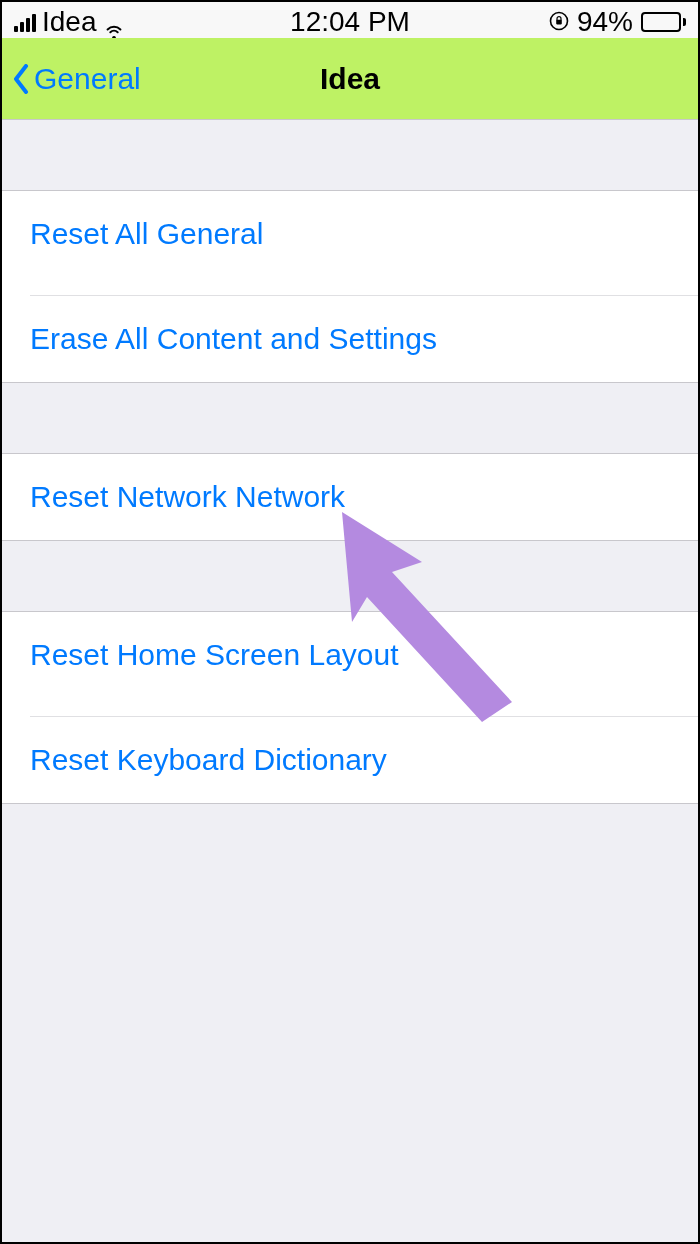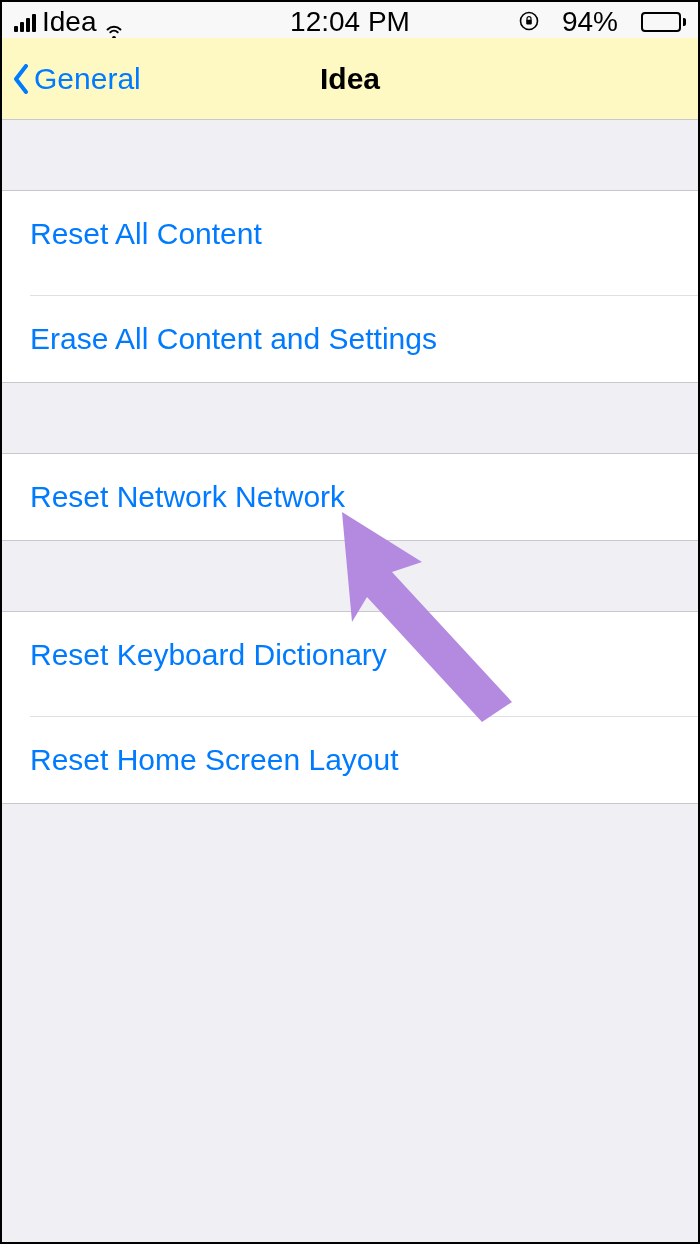--- a/index.html
+++ b/index.html
@@ -18,41 +18,41 @@
     background: #f8f8f8;
     display: flex;
     align-items: flex-end;
     justify-content: space-between;
     padding: 0 12px;
     font-size: 28px;
     font-weight: 500;
     color: #000;
   }
   .status-left { display: flex; align-items: center; gap: 6px; }
-  .status-right { display: flex; align-items: center; gap: 23px; }
+  .status-right { display: flex; align-items: center; gap: 8px; }
   .status-center { font-weight: 400; position:absolute; left:50%; transform:translateX(-50%); }
   .signal-bars { display: inline-flex; align-items: flex-end; gap: 2px; height: 20px; }
   .signal-bars span { display:inline-block; width:4px; background:#000; border-radius:1px; }
   .signal-bars span:nth-child(1){height:6px;}
   .signal-bars span:nth-child(2){height:10px;}
   .signal-bars span:nth-child(3){height:14px;}
   .signal-bars span:nth-child(4){height:18px;}
   .wifi-icon { width:22px; height:18px; position:relative; }
   .battery { display:inline-flex; align-items:center; }
   .battery-body {
     width: 40px; height: 20px; border: 2px solid #000; border-radius: 4px;
     position: relative; padding:1px;
   }
   .battery-fill { height:100%; background:#000; border-radius:1px; }
   .battery-cap { width:3px; height:8px; background:#000; border-radius:0 2px 2px 0; margin-left:2px; }
 
   
   .nav-header {
     height: 82px;
-    background: #fef9c3;
+    background: #bef264;
     border-bottom: 1px solid #c8c7cc;
     display: flex;
     align-items: center;
     position: relative;
   }
   .back-area {
     display: flex; align-items: center;
     padding-left: 10px;
     color: #007aff;
     font-size: 30px;
@@ -146,35 +146,35 @@
       </svg>
     </span>
     <span>General</span>
   </div>
   <div class="nav-title">Idea</div>
 </div>
 
 <div class="section-gap"></div>
 
 <div class="list-group">
-  <div class="list-item">Reset All Content</div>
+  <div class="list-item">Reset All General</div>
   <div class="list-item">Erase All Content and Settings</div>
 </div>
 
 <div class="section-gap small"></div>
 
 <div class="list-group">
   <div class="list-item">Reset Network Network</div>
 </div>
 
 <div class="section-gap small"></div>
 
 <div class="list-group">
+  <div class="list-item">Reset Home Screen Layout</div>
   <div class="list-item">Reset Keyboard Dictionary</div>
-  <div class="list-item">Reset Home Screen Layout</div>
 </div>
 
 <svg class="annotation-arrow" width="220" height="220" viewBox="0 0 220 220">
   <defs></defs>
   <g fill="#b48ae0">
     <polygon points="20,0 100,50 70,60 190,190 160,210 45,85 30,110"></polygon>
   </g>
 </svg>
 
 </body></html>

